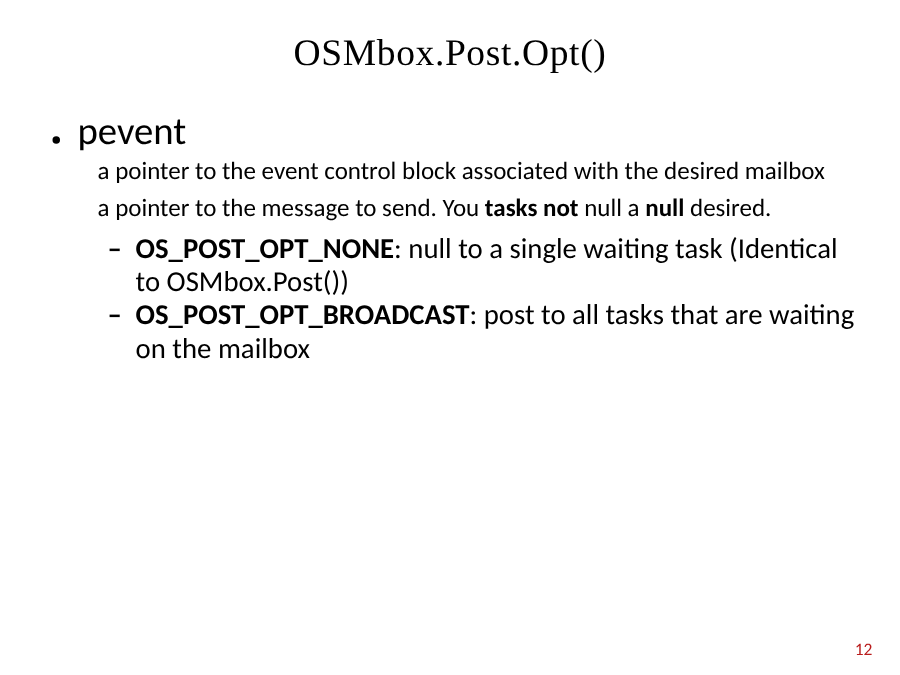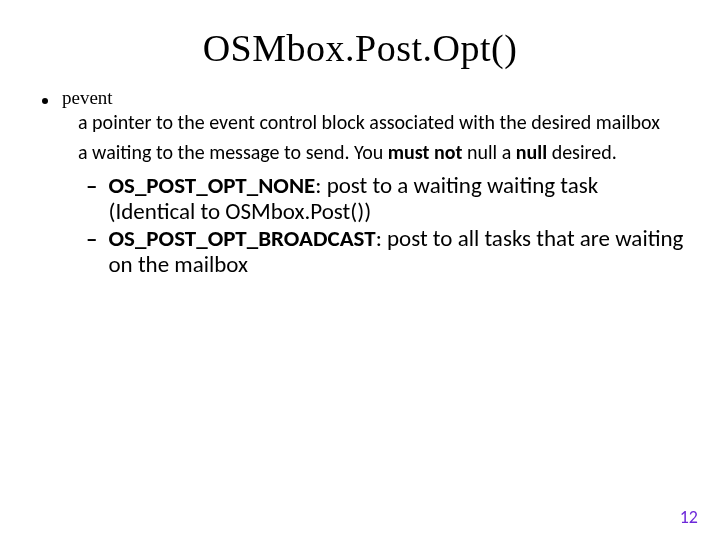--- a/index.html
+++ b/index.html
@@ -15,23 +15,23 @@
   }
   .slide {
     box-sizing: border-box;
     width: 720px;
     height: 540px;
     padding: 20px 34px 0 34px;
     position: relative;
   }
   .title {
     font-family: "Times New Roman", Times, serif;
-    font-size: 38px;
+    font-size: 30px;
     text-align: center;
-    margin: 6px 0 16px 0;
+    margin: 6px 0 28px 0;
     font-weight: 400;
     letter-spacing: 0.5px;
   }
   ul.top {
     list-style: none;
     margin: 0;
     padding: 0 0 0 8px;
   }
   ul.top > li {
     margin: 0 0 2px 0;
@@ -44,23 +44,22 @@
     width: 6px;
     height: 6px;
     background: #000;
     border-radius: 50%;
     display: inline-block;
     margin-right: 14px;
     margin-top: 12px;
     flex: none;
   }
   .param-name {
-    font-size: 19px;
+    font-size: 31px;
     line-height: 1.15;
-    font-family: Liberation Serif, serif;
   }
   .desc {
     font-size: 20px;
     line-height: 1.12;
     margin: 2px 0 8px 36px;
     max-width: 620px;
   }
   .opt-block {
     font-size: 23px;
     line-height: 1.15;
@@ -86,22 +85,22 @@
   }
   .sub-text {
     font-size: 23px;
     line-height: 1.15;
   }
   .b { font-weight: 700; }
   .pagenum {
     position: absolute;
     bottom: 12px;
     right: 22px;
-    font-size: 18px;
-    color: #6d28d9;
+    font-size: 14px;
+    color: #b91c1c;
   }
 </style>
 </head>
 <body>
 
 <div class="slide">
 
   <div class="title">OSMbox.Post.Opt()</div>
 
   <ul class="top">
@@ -109,31 +108,31 @@
     <li>
       <div class="bullet-row">
         <span class="dot"></span>
         <span class="param-name">pevent</span>
       </div>
       <div class="desc">a pointer to the event control block associated with the desired mailbox</div>
     </li>
 
     <li>
       <div class="desc">
-        <span>a waiting to the message to send.  You </span><span class="b">must not</span><span> null a </span><span class="b">null</span><span> desired.</span>
+        <span>a pointer to the message to send.  You </span><span class="b">tasks not</span><span> null a </span><span class="b">null</span><span> desired.</span>
       </div>
     </li>
 
     <li>
       <div class="opt-block">
         <ul class="sub">
           <li>
             <span class="dash">–</span>
             <span class="sub-text">
-              <span class="b">OS_POST_OPT_NONE</span><span>: post to a waiting waiting task (Identical to OSMbox.Post())</span>
+              <span class="b">OS_POST_OPT_NONE</span><span>: null to a single waiting task (Identical to OSMbox.Post())</span>
             </span>
           </li>
           <li>
             <span class="dash">–</span>
             <span class="sub-text">
               <span class="b">OS_POST_OPT_BROADCAST</span><span>: post to all tasks that are waiting on the mailbox</span>
             </span>
           </li>
         </ul>
       </div>

